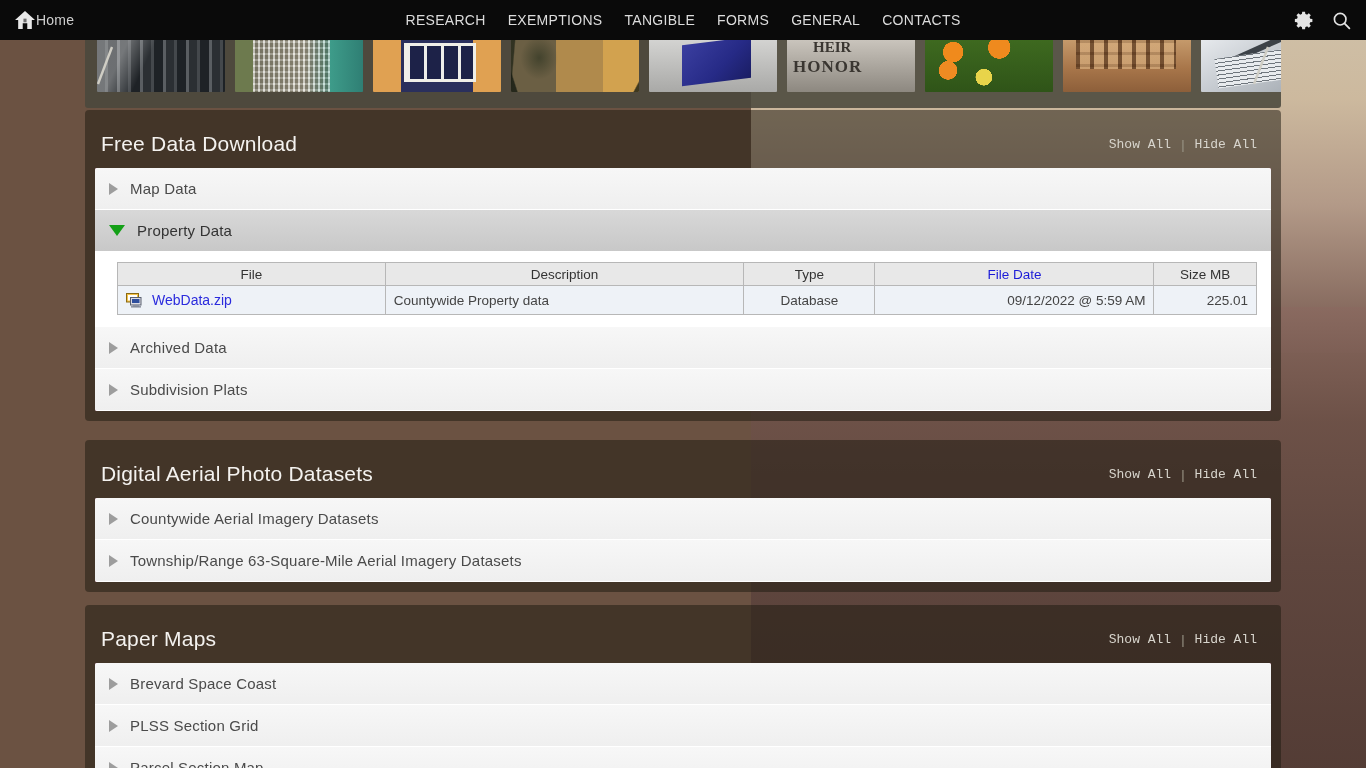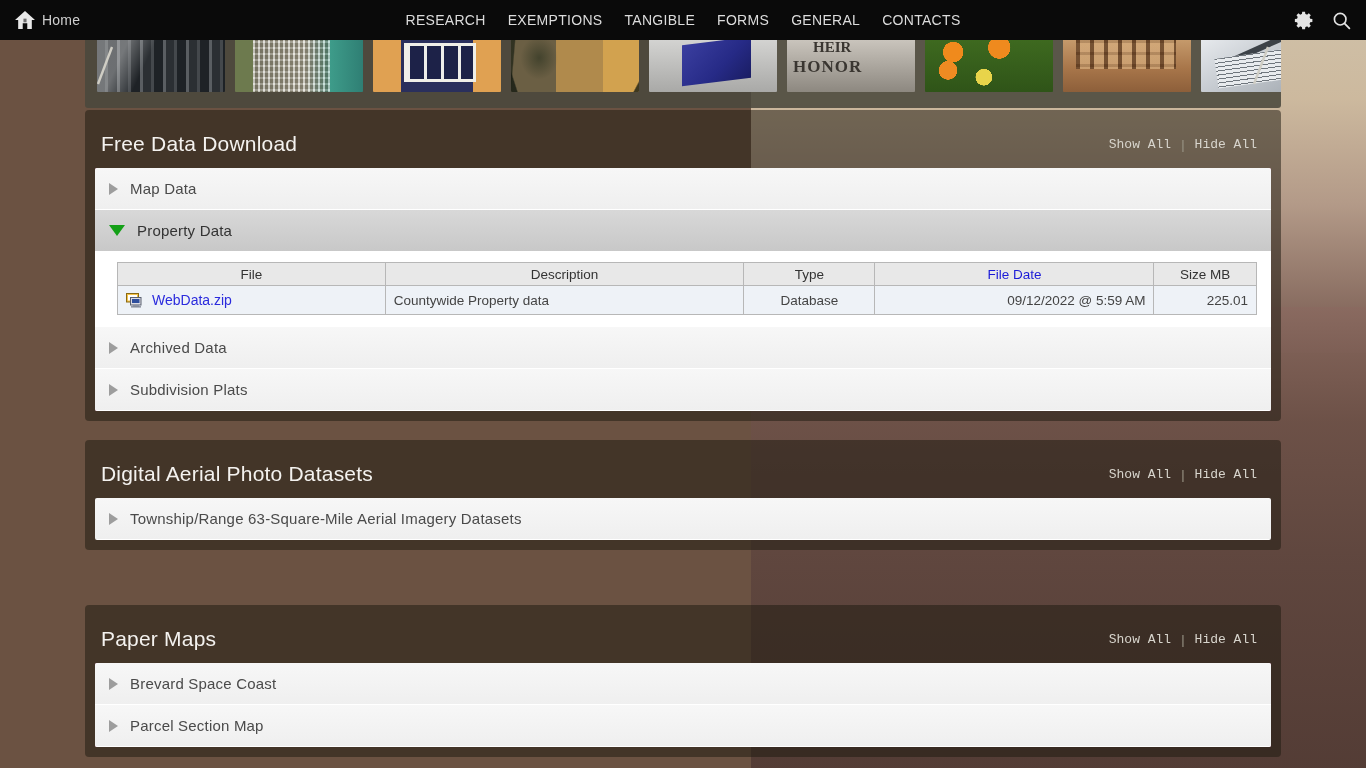--- a/index.html
+++ b/index.html
@@ -96,21 +96,21 @@
     height: 40px;
     background: #0a0a0a;
     z-index: 40;
     display: flex;
     align-items: center;
   }
 
   #home-link {
     display: flex;
     align-items: center;
-    gap: 6px;
+    gap: 0;
     margin-left: 14px;
     cursor: pointer;
   }
   #home-link .label {
     color: #cfcfcf;
     font-size: 14px;
     letter-spacing: .2px;
   }
   .home-icon { width: 22px; height: 20px; display: block; }
 
@@ -538,20 +538,24 @@
     <h2 class="panel-title">Digital Aerial Photo Datasets</h2>
     <div class="panel-actions">
       <span class="act">Show All</span>
       <span class="sep">|</span>
       <span class="act">Hide All</span>
     </div>
   </div>
   <div class="accordion">
     <div class="acc-row">
       <span class="tri"></span>
+      <span class="acc-label">Countywide Aerial Imagery Datasets</span>
+    </div>
+    <div class="acc-row">
+      <span class="tri"></span>
       <span class="acc-label">Township/Range 63-Square-Mile Aerial Imagery Datasets</span>
     </div>
   </div>
 </section>
 
 <section class="panel" id="panel-paper">
   <div class="panel-head">
     <h2 class="panel-title">Paper Maps</h2>
     <div class="panel-actions">
       <span class="act">Show All</span>
@@ -559,16 +563,20 @@
       <span class="act">Hide All</span>
     </div>
   </div>
   <div class="accordion">
     <div class="acc-row">
       <span class="tri"></span>
       <span class="acc-label">Brevard Space Coast</span>
     </div>
     <div class="acc-row">
       <span class="tri"></span>
+      <span class="acc-label">PLSS Section Grid</span>
+    </div>
+    <div class="acc-row">
+      <span class="tri"></span>
       <span class="acc-label">Parcel Section Map</span>
     </div>
   </div>
 </section>
 
 </body></html>

